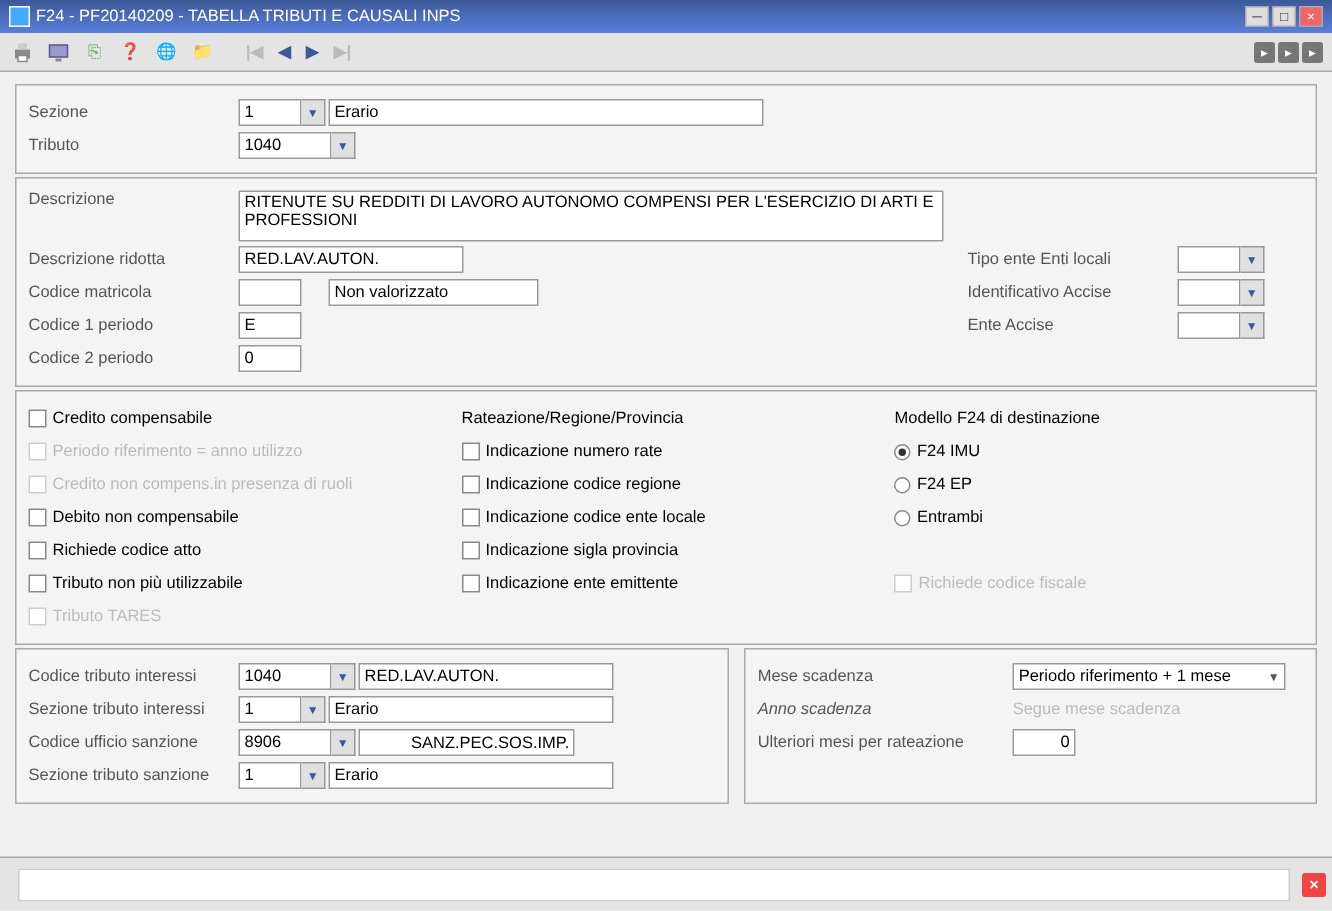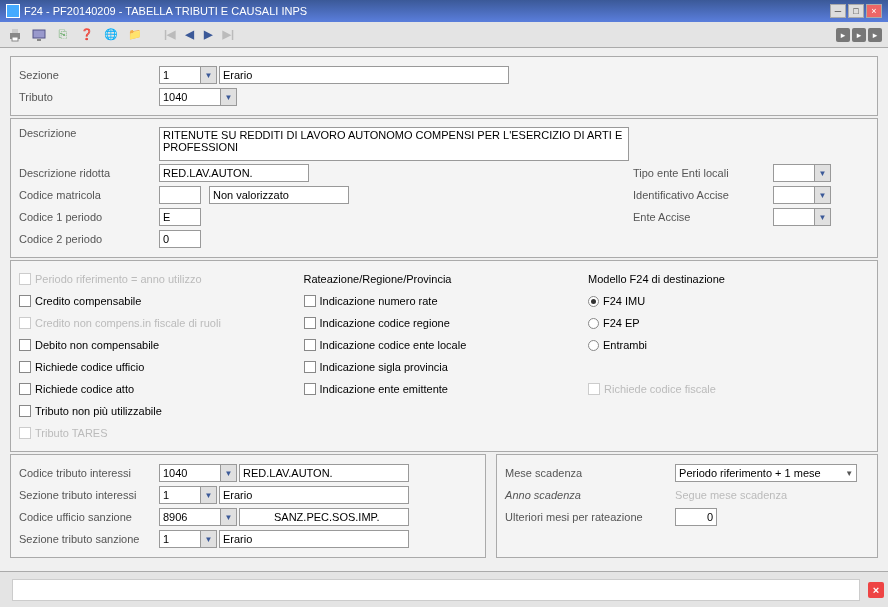--- a/index.html
+++ b/index.html
@@ -23,21 +23,21 @@
     .input { border: 1px solid #999; background: #fff; height: 18px; padding: 1px 3px; }
     .input.narrow-tiny { width: 42px; }
     .input.narrow { width: 62px; }
     .input.wide { width: 470px; }
     .input.xw { width: 290px; }
     .drop { width: 16px; height: 18px; background: #e0e0e0; border: 1px solid #999; border-left: none; display: inline-flex; align-items: center; justify-content: center; color: #3b5998; font-size: 8px; }
     .cb { width: 12px; height: 12px; border: 1px solid #888; background: #fff; margin-right: 4px; display: inline-block; vertical-align: middle; }
     .radio { width: 11px; height: 11px; border: 1px solid #888; border-radius: 50%; background: #fff; margin-right: 4px; display: inline-flex; align-items: center; justify-content: center; vertical-align: middle; }
     .radio.on::after { content: ''; width: 5px; height: 5px; background: #333; border-radius: 50%; }
     .dis-txt { color: #bbb; }
-    .cols { display: flex; gap: 4px; }
+    .cols { display: flex; gap: 16px; }
     .col3 { width: 33%; }
     
     .side-by { display: flex; gap: 10px; margin: 2px 8px; }
     .side-by .panel { flex: 1; margin: 0; }
     .side-by .panel.r { width: 44%; flex: 0 0 44%; }
     
     .statusbar { position: absolute; bottom: 0; left: 0; right: 0; height: 36px; border-top: 1px solid #aaa; background: #e4e4e4; display: flex; align-items: center; padding: 0 4px; justify-content: space-between; }
     .statusbar .empty { flex: 1; border: 1px solid #ccc; height: 22px; margin-right: 8px; margin-left: 8px; background: #fff; display:flex; align-items:center; justify-content:flex-end; padding-right:4px; color:#999;}
     .statusbar .close { width: 16px; height: 16px; background: #e44; color: white; border-radius: 2px; display: flex; align-items: center; justify-content: center; font-weight: bold; }
     .chevs { display:flex; gap:2px; }
@@ -119,21 +119,21 @@
           <span class="lbl">Descrizione</span>
           <textarea class="input wide" style="height: 34px; resize: none;">RITENUTE SU REDDITI DI LAVORO AUTONOMO COMPENSI PER L'ESERCIZIO DI ARTI E PROFESSIONI</textarea>
         </div>
         <div class="fsrow">
           <span class="lbl">Descrizione ridotta</span>
           <input class="input" style="width: 150px;" value="RED.LAV.AUTON.">
         </div>
         <div class="fsrow">
           <span class="lbl">Codice matricola</span>
           <input class="input narrow-tiny" value="" style="">
-          <input class="input" style="width: 140px; margin-left: 8px;" value="Non valorizzato">
+          <input class="input" style="width: 140px; margin-left: 18px;" value="Non valorizzato">
         </div>
         <div class="fsrow">
           <span class="lbl">Codice 1 periodo</span>
           <input class="input narrow-tiny" value="E" style="">
         </div>
         <div class="fsrow">
           <span class="lbl">Codice 2 periodo</span>
           <input class="input narrow-tiny" value="0" style="">
         </div>
       </div>
@@ -154,39 +154,35 @@
           <input class="input narrow-tiny" style="">
           <span class="drop">▼</span>
         </div>
       </div>
     </div>
   </div>
 
   <div class="panel">
     <div class="cols">
       <div class="col3">
+        <div class="fsrow">
+            <span class="cb"></span>
+            <span>Credito compensabile</span>
+          </div>
         <div class="fsrow dis-txt">
             <span class="cb" style="border-color:#ccc;"></span>
             <span>Periodo riferimento = anno utilizzo</span>
           </div>
-        <div class="fsrow">
-            <span class="cb"></span>
-            <span>Credito compensabile</span>
-          </div>
-        <div class="fsrow dis-txt">
-            <span class="cb" style="border-color:#ccc;"></span>
-            <span>Credito non compens.in fiscale di ruoli</span>
+        <div class="fsrow dis-txt">
+            <span class="cb" style="border-color:#ccc;"></span>
+            <span>Credito non compens.in presenza di ruoli</span>
           </div>
         <div class="fsrow">
             <span class="cb"></span>
             <span>Debito non compensabile</span>
-          </div>
-        <div class="fsrow">
-            <span class="cb"></span>
-            <span>Richiede codice ufficio</span>
           </div>
         <div class="fsrow">
             <span class="cb"></span>
             <span>Richiede codice atto</span>
           </div>
         <div class="fsrow">
             <span class="cb"></span>
             <span>Tributo non più utilizzabile</span>
           </div>
         <div class="fsrow dis-txt">
@@ -255,21 +251,21 @@
       <div class="fsrow">
         <span class="lbl sm">Sezione tributo interessi</span>
         <input class="input narrow-tiny" value="1" style="">
         <span class="drop">▼</span>
         <input class="input" style="width: 190px; margin-left: 2px;" value="Erario">
       </div>
       <div class="fsrow">
         <span class="lbl sm">Codice ufficio sanzione</span>
         <input class="input narrow" value="8906" style="">
         <span class="drop">▼</span>
-        <input class="input" style="width: 170px; margin-left: 2px; padding-left: 34px;" value="SANZ.PEC.SOS.IMP.">
+        <input class="input" style="width: 144px; margin-left: 2px; padding-left: 34px;" value="SANZ.PEC.SOS.IMP.">
       </div>
       <div class="fsrow">
         <span class="lbl sm">Sezione tributo sanzione</span>
         <input class="input narrow-tiny" value="1" style="">
         <span class="drop">▼</span>
         <input class="input" style="width: 190px; margin-left: 2px;" value="Erario">
       </div>
     </div>
 
     <div class="panel r">

